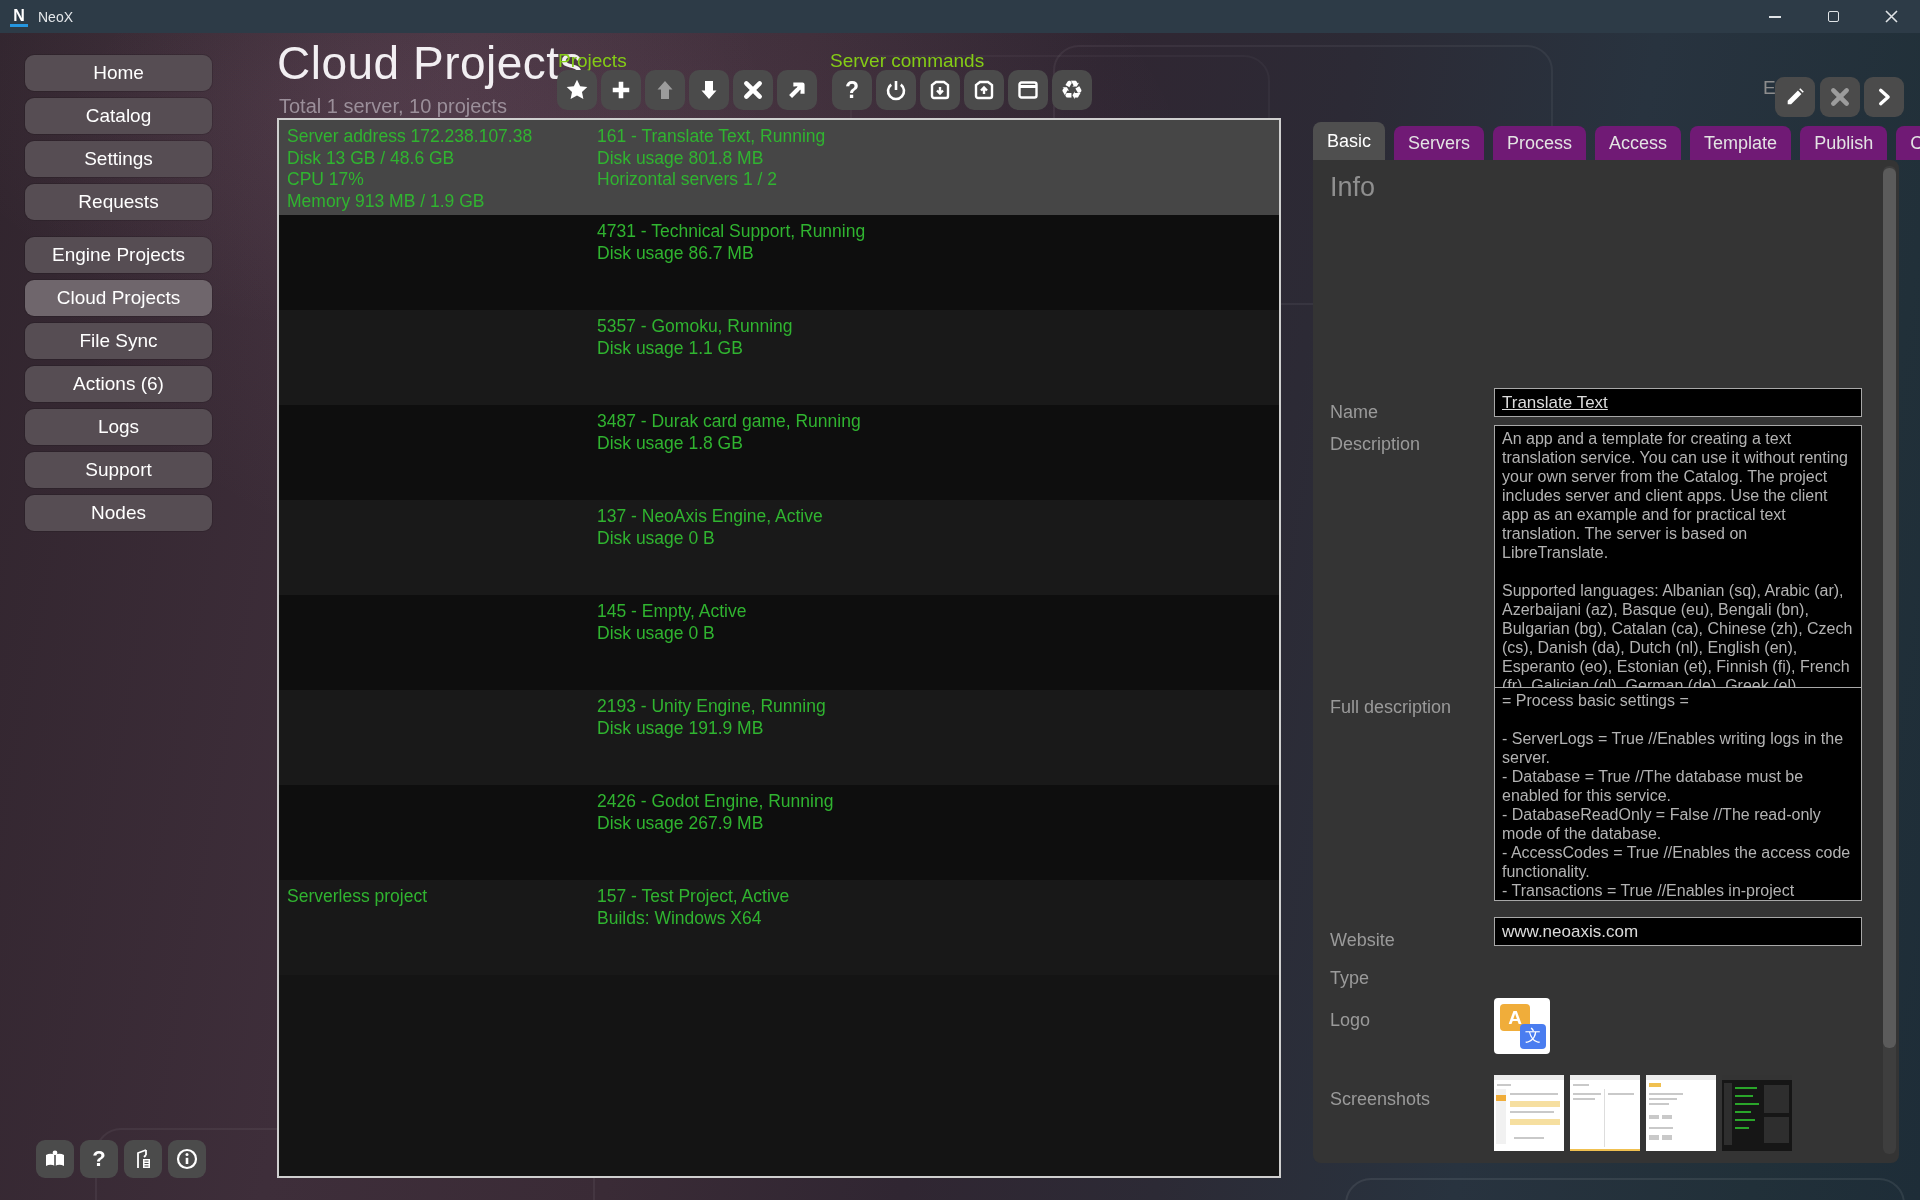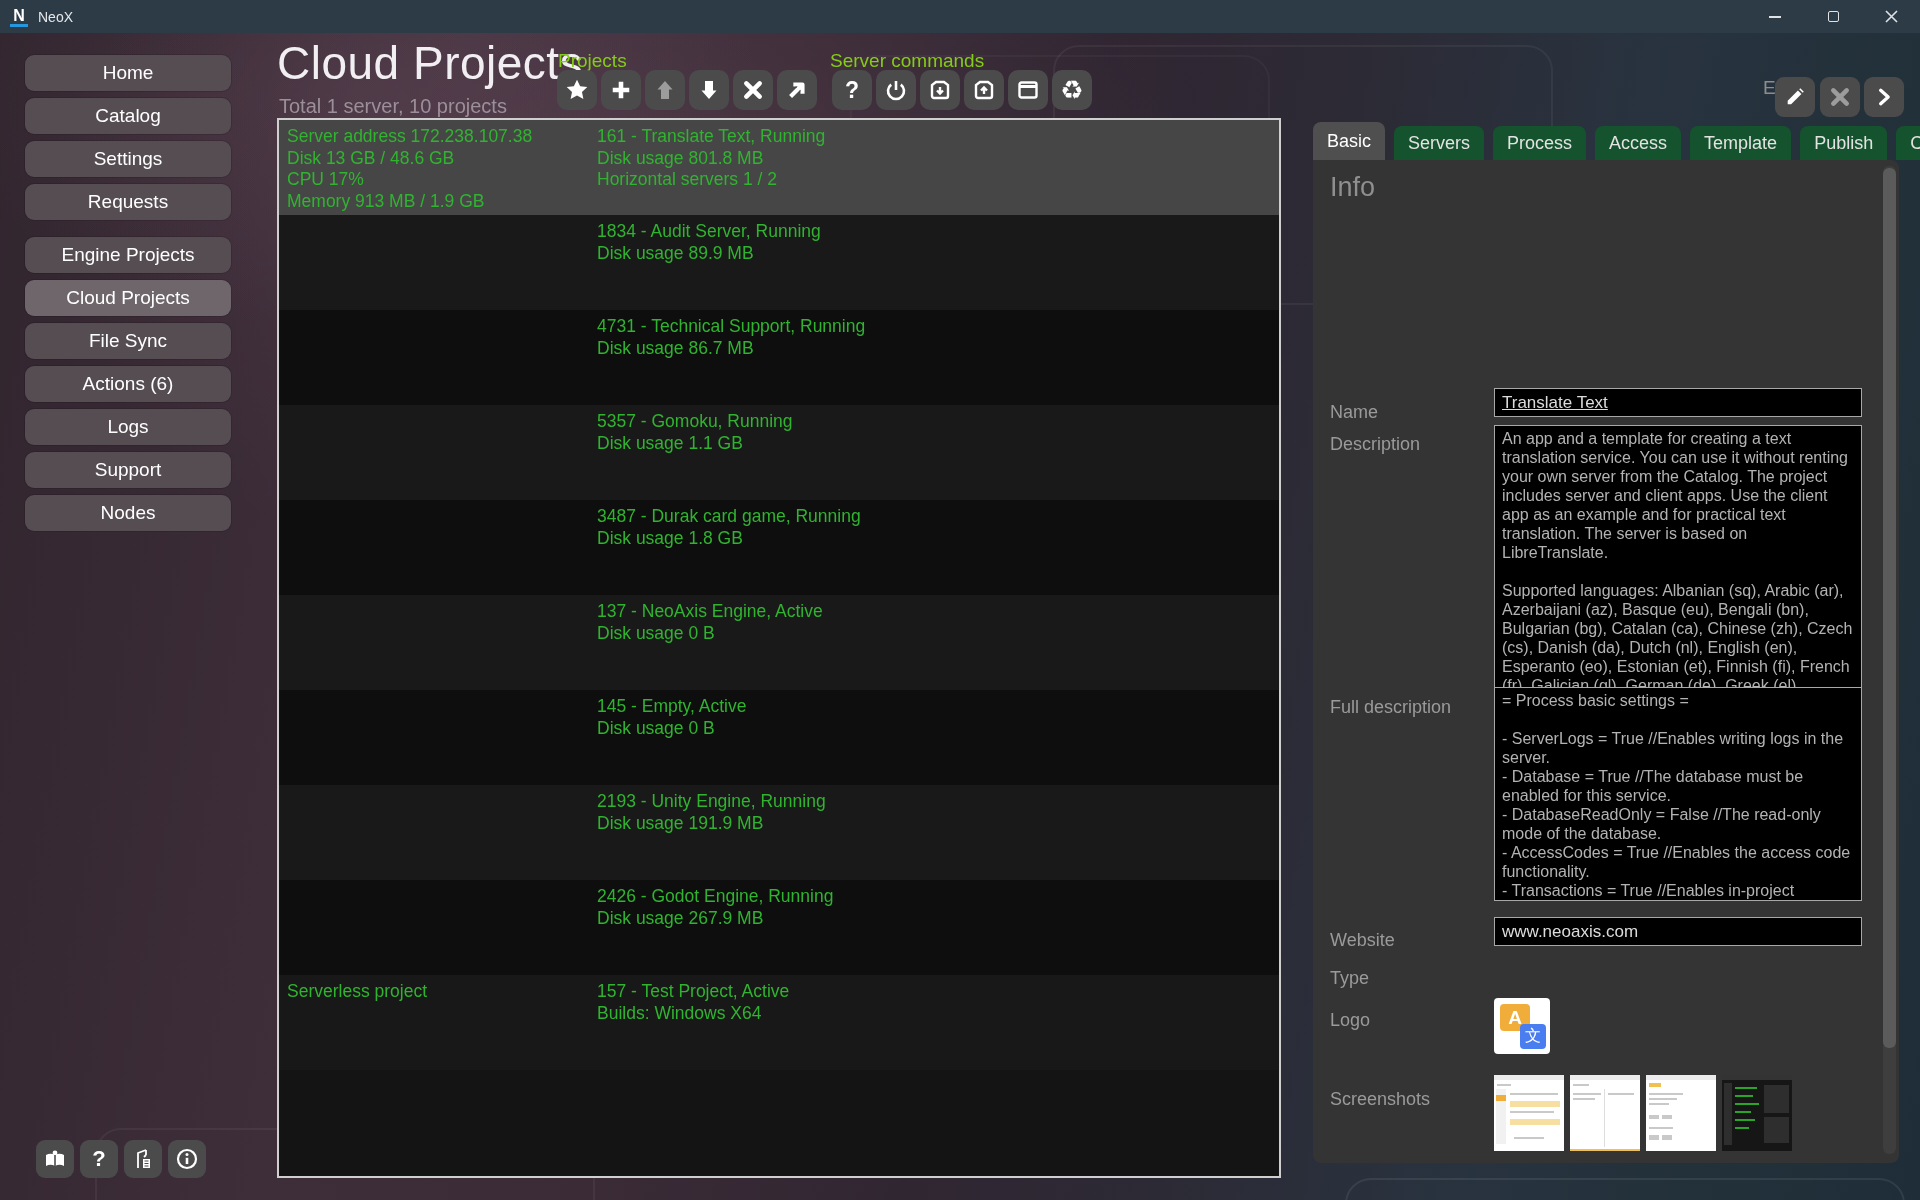--- a/index.html
+++ b/index.html
@@ -23,21 +23,21 @@
   
   .titlebar { position:absolute; left:0; top:0; width:1920px; height:33px; background:#2d3b47; display:flex; align-items:center; z-index:20; }
   .applogo { width:18px; height:20px; margin-left:10px; color:#fff; font-weight:bold; font-size:16px; line-height:18px; text-align:center; border-bottom:3px solid #2596e0; }
   .apptitle { color:#e4e7ea; font-size:14px; margin-left:10px; }
   .wincontrols { position:absolute; right:0; top:0; height:33px; display:flex; }
   .winbtn { width:58px; height:33px; display:flex; align-items:center; justify-content:center; }
   .min-glyph { width:12px; height:2px; background:#dfe3e6; }
   .max-glyph { width:11px; height:11px; border:1.5px solid #dfe3e6; border-radius:2px; }
 
   
-  .side-btn { position:absolute; left:25px; width:206px; height:36px; background:#564d53; border-radius:9px;
+  .side-btn { position:absolute; left:25px; width:187px; height:36px; background:#564d53; border-radius:9px;
     color:#fff; font-size:19px; display:flex; align-items:center; justify-content:center; cursor:default;
     box-shadow:0 0 0 1px rgba(0,0,0,0.12); }
   .side-btn.sel { background:#6f666c; }
   .foot-btn { position:absolute; width:38px; height:38px; top:1140px; background:#4b4b4b; border-radius:9px;
     display:flex; align-items:center; justify-content:center; color:#fff; }
 
   
   .page-title { position:absolute; left:277px; top:36px; color:#f2eff2; font-size:46px; font-weight:300; letter-spacing:0.5px; }
   .page-sub { position:absolute; left:279px; top:95px; color:#9b8f9a; font-size:20px; }
   .tool-label { position:absolute; color:#84cc16; font-size:19px; }
@@ -56,21 +56,21 @@
   .row-server { background:#464646; }
   .row-a { background:#191919; }
   .row-b { background:#0e0e0e; }
   .row-less { background:#181818; }
 
   
   .edit-label { position:absolute; left:1763px; top:53px; color:#8d8d8d; font-size:19px;margin-top:24px; }
   .ebtn { position:absolute; top:77px; width:40px; height:40px; background:#4b4b4b; border-radius:9px;
     display:flex; align-items:center; justify-content:center; }
   .tabs { position:absolute; left:1313px; top:122px; width:586px; height:38px; display:flex; gap:9px; align-items:flex-end; }
-  .tab { height:34px; background:#14532d; border-radius:8px 8px 0 0; color:#e3e3e3; font-size:18px;
+  .tab { height:34px; background:#701a75; border-radius:8px 8px 0 0; color:#e3e3e3; font-size:18px;
     display:flex; align-items:center; justify-content:center; padding:0 14px; flex:0 0 auto; }
   .tab.sel { height:38px; background:#4f4f4f; color:#fff; }
   .panel { position:absolute; left:1313px; top:160px; width:586px; height:1003px; background:#343434; border-radius:0 8px 8px 8px; }
   .info-h { position:absolute; left:17px; top:12px; color:#8f8f8f; font-size:27px; font-weight:300; }
   .flabel { position:absolute; left:17px; color:#9a9a9a; font-size:18px; }
   .field { position:absolute; left:181px; width:368px; background:#000; border:1.5px solid #a8a8a8; color:#dcdcdc; }
   .input { height:29px; font-size:17px; padding:0 7px; font-family:"Liberation Sans", sans-serif; }
   input.field { outline:none; }
   .tarea { color:#b3b3b3; font-size:16px; line-height:19px; padding:3px 7px; white-space:pre-wrap; overflow:hidden; }
   .select { height:29px; display:flex; align-items:center; padding:0 7px; font-size:17px; }
@@ -235,26 +235,20 @@
       <div class="green">CPU 17%</div>
       <div class="green">Memory 913 MB / 1.9 GB</div>
     </div>
     <div class="colR">
       <div class="green">161 - Translate Text, Running</div>
       <div class="green">Disk usage 801.8 MB</div>
       <div class="green">Horizontal servers 1 / 2</div>
     </div>
   </div>
 
-  <div class="lrow row-a">
-    <div class="colR">
-      <div class="green">1834 - Audit Server, Running</div>
-      <div class="green">Disk usage 89.9 MB</div>
-    </div>
-  </div>
   <div class="lrow row-b">
     <div class="colR">
       <div class="green">4731 - Technical Support, Running</div>
       <div class="green">Disk usage 86.7 MB</div>
     </div>
   </div>
   <div class="lrow row-a">
     <div class="colR">
       <div class="green">5357 - Gomoku, Running</div>
       <div class="green">Disk usage 1.1 GB</div>

